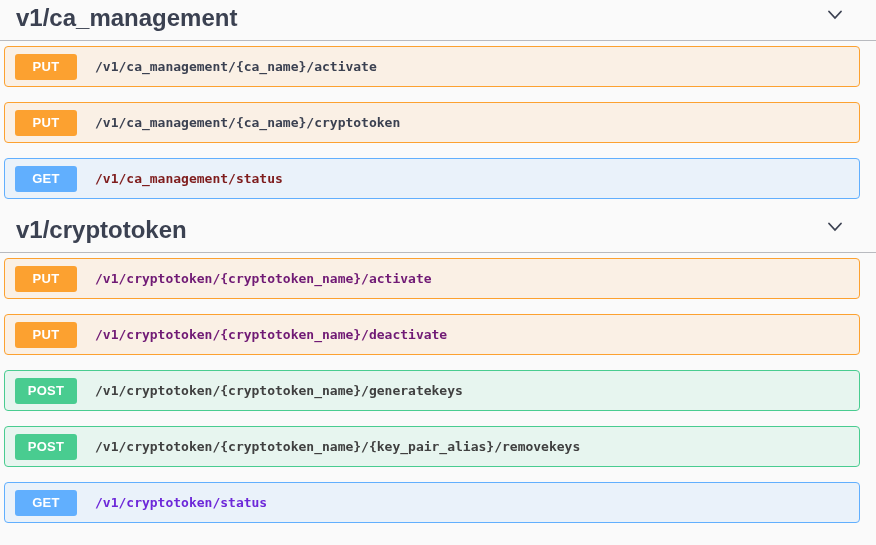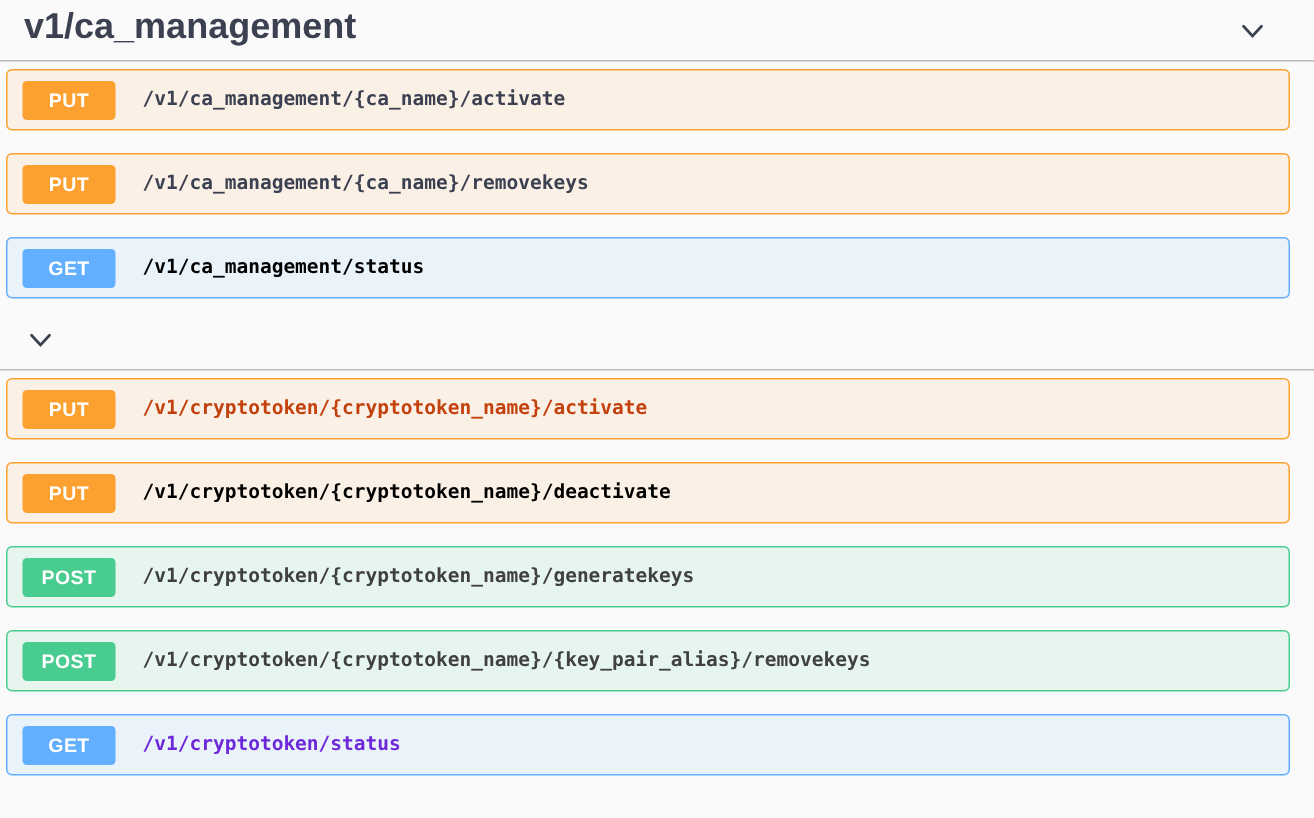--- a/index.html
+++ b/index.html
@@ -14,21 +14,21 @@
     font-family: "Liberation Sans", sans-serif;
   }
   #app {
     padding-top: 2px;
     width: 876px;
   }
   .tag-section { margin-top: 0; }
   .tag-section.later { margin-top: 12px; }
   .tag-header {
     display: flex;
-    align-items: flex-end;
+    align-items: flex-start;
     justify-content: space-between;
     padding: 2px 30px 8px 16px;
     border-bottom: 1px solid rgba(59,65,81,.35);
     cursor: pointer;
   }
   .tag-title {
     margin: 0;
     font-size: 24px;
     line-height: 28px;
     font-weight: 700;
@@ -93,47 +93,48 @@
       </span>
     </div>
     <div class="ops">
   <div class="opblock" style="border-color: rgb(252, 161, 48); background: rgba(252, 161, 48, 0.1);">
     <span class="method-badge" style="background: rgb(252, 161, 48);">PUT</span>
     <span class="op-path" style="color: rgb(59, 65, 81);">/v1/ca_management/{ca_name}/activate</span>
   </div>
 
   <div class="opblock" style="border-color: rgb(252, 161, 48); background: rgba(252, 161, 48, 0.1);">
     <span class="method-badge" style="background: rgb(252, 161, 48);">PUT</span>
-    <span class="op-path" style="color: rgb(59, 65, 81);">/v1/ca_management/{ca_name}/removekeys</span>
+    <span class="op-path" style="color: rgb(59, 65, 81);">/v1/ca_management/{ca_name}/cryptotoken</span>
   </div>
 
   <div class="opblock" style="border-color: rgb(97, 175, 254); background: rgba(97, 175, 254, 0.1);">
     <span class="method-badge" style="background: rgb(97, 175, 254);">GET</span>
-    <span class="op-path" style="color: #000000;">/v1/ca_management/status</span>
+    <span class="op-path" style="color: #7f1d1d;">/v1/ca_management/status</span>
   </div>
 </div>
   </section>
 
   <section class="tag-section later">
     <div class="tag-header">
+      <h3 class="tag-title">v1/cryptotoken</h3>
       <span class="chevron">
         <svg width="22" height="22" viewBox="0 0 22 22" aria-hidden="true">
           <path d="M5 7.5 L11 14 L17 7.5" fill="none" stroke="currentColor" stroke-width="1.8" stroke-linecap="round"></path>
         </svg>
       </span>
     </div>
     <div class="ops">
   <div class="opblock" style="border-color: rgb(252, 161, 48); background: rgba(252, 161, 48, 0.1);">
     <span class="method-badge" style="background: rgb(252, 161, 48);">PUT</span>
-    <span class="op-path" style="color: #c2410c;">/v1/cryptotoken/{cryptotoken_name}/activate</span>
+    <span class="op-path" style="color: #701a75;">/v1/cryptotoken/{cryptotoken_name}/activate</span>
   </div>
 
   <div class="opblock" style="border-color: rgb(252, 161, 48); background: rgba(252, 161, 48, 0.1);">
     <span class="method-badge" style="background: rgb(252, 161, 48);">PUT</span>
-    <span class="op-path" style="color: #000000;">/v1/cryptotoken/{cryptotoken_name}/deactivate</span>
+    <span class="op-path" style="color: #701a75;">/v1/cryptotoken/{cryptotoken_name}/deactivate</span>
   </div>
 
   <div class="opblock" style="border-color: rgb(73, 204, 144); background: rgba(73, 204, 144, 0.1);">
     <span class="method-badge" style="background: rgb(73, 204, 144);">POST</span>
     <span class="op-path" style="color: #404040;">/v1/cryptotoken/{cryptotoken_name}/generatekeys</span>
   </div>
 
   <div class="opblock" style="border-color: rgb(73, 204, 144); background: rgba(73, 204, 144, 0.1);">
     <span class="method-badge" style="background: rgb(73, 204, 144);">POST</span>
     <span class="op-path" style="color: #404040;">/v1/cryptotoken/{cryptotoken_name}/{key_pair_alias}/removekeys</span>

